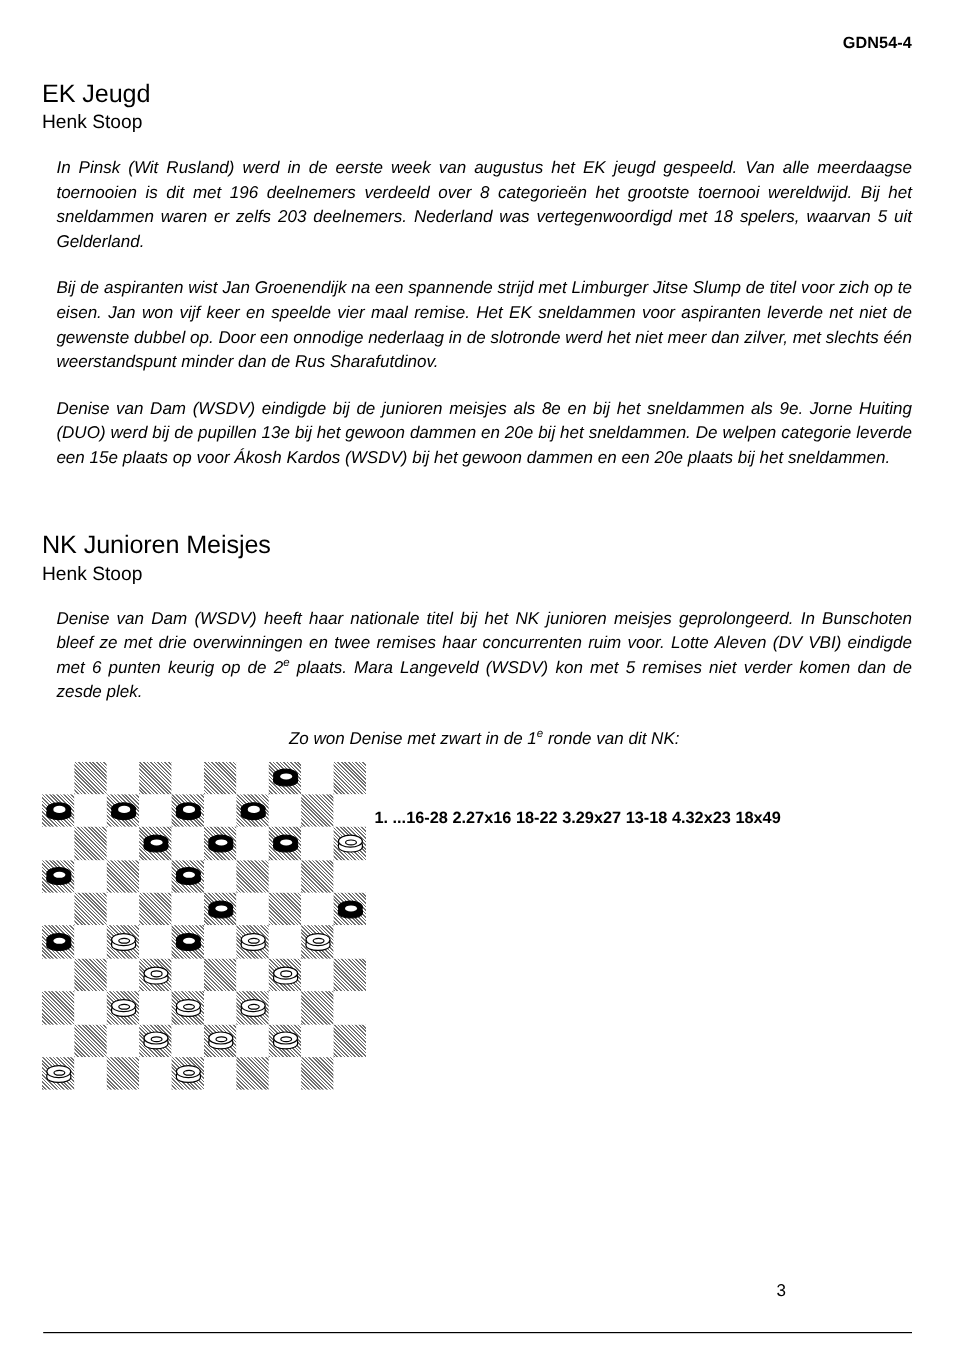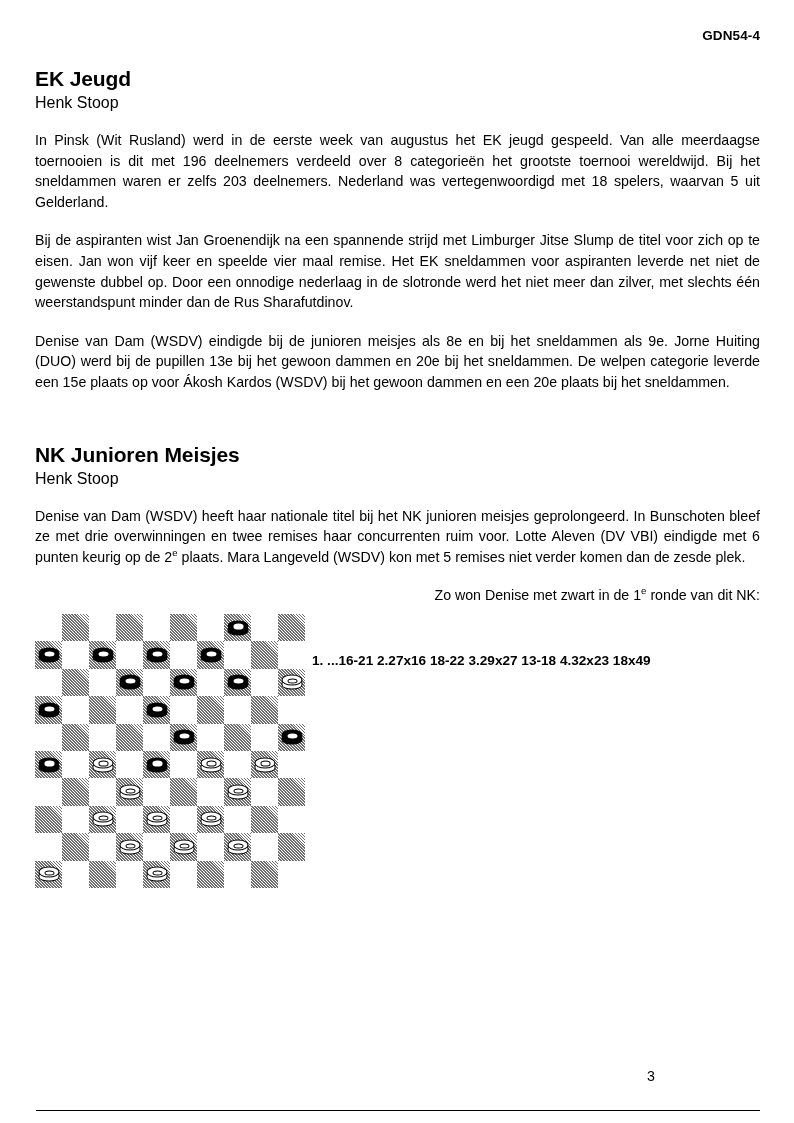--- a/index.html
+++ b/index.html
@@ -31,43 +31,44 @@
   .doc-code {
     text-align: right;
     font-size: 13.5px;
     font-weight: bold;
     letter-spacing: 0.1px;
     line-height: 16px;
   }
 
   h1.section-title {
     font-size: 21px;
-    font-weight: bold;
+    font-weight: normal;
     margin: 23px 0 0 0;
     line-height: 24px;
     letter-spacing: -0.1px;
   }
   h1.section-title.second {
     margin-top: 50px;
   }
   .byline {
     font-size: 16px;
     line-height: 18px;
     margin: 3px 0 0 0;
   }
 
   p.body-par {
     font-size: 14.2px;
     line-height: 20.6px;
     text-align: justify;
-    margin: 18px 0 0 0;
+    margin: 18px 0 0 12px;
     hyphens: none;
+    font-style: italic;
   }
   p.body-par.tight {
-    text-align: right;
+    text-align: center;
   }
   p.body-par sup {
     font-size: 9.6px;
     vertical-align: super;
     line-height: 0;
   }
 
   .game-header {
     font-size: 14.2px;
     line-height: 20px;
@@ -494,21 +495,21 @@
                 <div class="disc-inner"></div>
               </div>
             </div>
           </div>
           <div class="sq light"></div>
           <div class="sq dark"></div>
           <div class="sq light"></div>
           <div class="sq dark"></div>
           <div class="sq light"></div>
         </div>
-      <div class="moves">1. ...16-21 2.27x16 18-22 3.29x27 13-18 4.32x23 18x49</div>
+      <div class="moves">1. ...16-28 2.27x16 18-22 3.29x27 13-18 4.32x23 18x49</div>
     </div>
 
   </div>
 
   <div class="page-number">3</div>
 
   <div class="footer-rule"></div>
 </div>
 
 </body></html>

